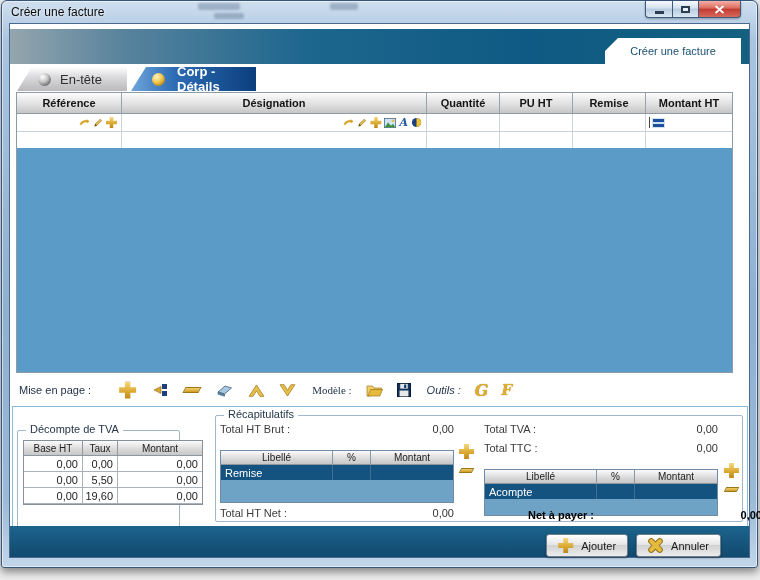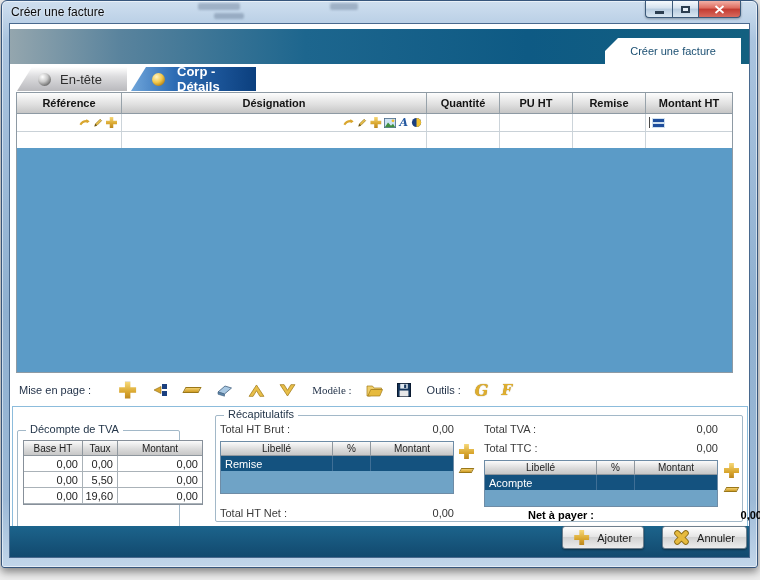--- a/index.html
+++ b/index.html
@@ -78,30 +78,30 @@
   .vcell{font-size:11px;color:#222;display:flex;align-items:center;justify-content:flex-end;padding-right:4px;
     border-right:1px solid #aab2b8;border-bottom:1px solid #aab2b8;box-sizing:border-box;height:16px;background:#fff;}
   .t1{width:59px;}.t2{width:35px;}.t3{flex:1;border-right:none !important;}
   .half{position:absolute;}
   .lefthalf{left:4px;top:7px;width:252px;height:96px;}
   .righthalf{left:268px;top:2px;width:252px;height:103px;}
   .totrow{display:flex;align-items:center;font-size:11px;color:#3c3c3c;width:234px;}
   .totrow .val{margin-left:auto;color:#333;}
   .totrow.netrow{font-weight:bold;color:#000;}
   .totrow.netrow .val{font-weight:bold;color:#000;}
-  .rtable{position:absolute;border:1px solid #6e8ca6;box-sizing:border-box;width:234px;}
+  .rtable{position:absolute;border:1px solid #6e8ca6;box-sizing:border-box;width:234px;margin-top:9px;}
   .rtable .hcell{height:14px;}
   .selrow{display:flex;height:15px;background:#14527f;}
   .selrow .sc{font-size:11px;color:#fff;display:flex;align-items:center;padding-left:4px;border-right:1px solid #3f6f96;box-sizing:border-box;}
   .fillrow{background:#6fa3c6;}
   .r1{width:112px;}.r2{width:38px;}.r3{flex:1;border-right:none !important;}
   .sidebtns{position:absolute;display:flex;flex-direction:column;align-items:center;gap:9px;}
   
   .footer{position:absolute;left:0;right:0;bottom:0;height:31px;background:linear-gradient(180deg,#1c648c,#12496e);
-    display:flex;align-items:flex-start;justify-content:flex-end;gap:18px;padding-right:2px;box-sizing:border-box;}
+    display:flex;align-items:flex-end;justify-content:flex-end;gap:8px;padding-right:28px;box-sizing:border-box;}
   .btn{height:23px;display:flex;align-items:center;gap:8px;padding:0 11px;border:1px solid #6e7e8c;border-radius:3px;
     background:linear-gradient(180deg,#ffffff,#e6e6e6 45%,#d2d2d2 50%,#ececec);font-size:11px;color:#1a1a1a;
     box-shadow:0 1px 2px rgba(0,0,0,.4);cursor:pointer;}
   svg{display:block;}
 </style>
 </head>
 <body>
 
 <div class="stage">
   <div class="window">
@@ -250,21 +250,21 @@
             </svg>
         </span>
         <span class="tbtn" style="margin-right:16px;">
           <svg width="14" height="14" viewBox="0 0 13 13">
               <rect x="0.5" y="0.5" width="12" height="12" fill="#16365c" stroke="#0a1a30"></rect>
               <rect x="3" y="0.8" width="7" height="4.4" fill="#dfe8f0"></rect>
               <rect x="6.6" y="1.4" width="2" height="3.2" fill="#16365c"></rect>
               <rect x="2.4" y="7" width="8.2" height="5.4" fill="#e8e8e8"></rect>
             </svg>
         </span>
-        <span class="tlabel" style="margin-right:14px;">Outils :</span>
+        <span class="tlabel" style="margin-right:14px;font-style:italic;">Outils :</span>
         <span class="tbtn" style="margin-right:13px;">
             <span class="gold-letter" style="font-size:16px;">G</span>
           </span>
         <span class="tbtn">
             <span class="gold-letter" style="font-size:15px;">F</span>
           </span>
       </div>
 
       <div class="bottom">
 

